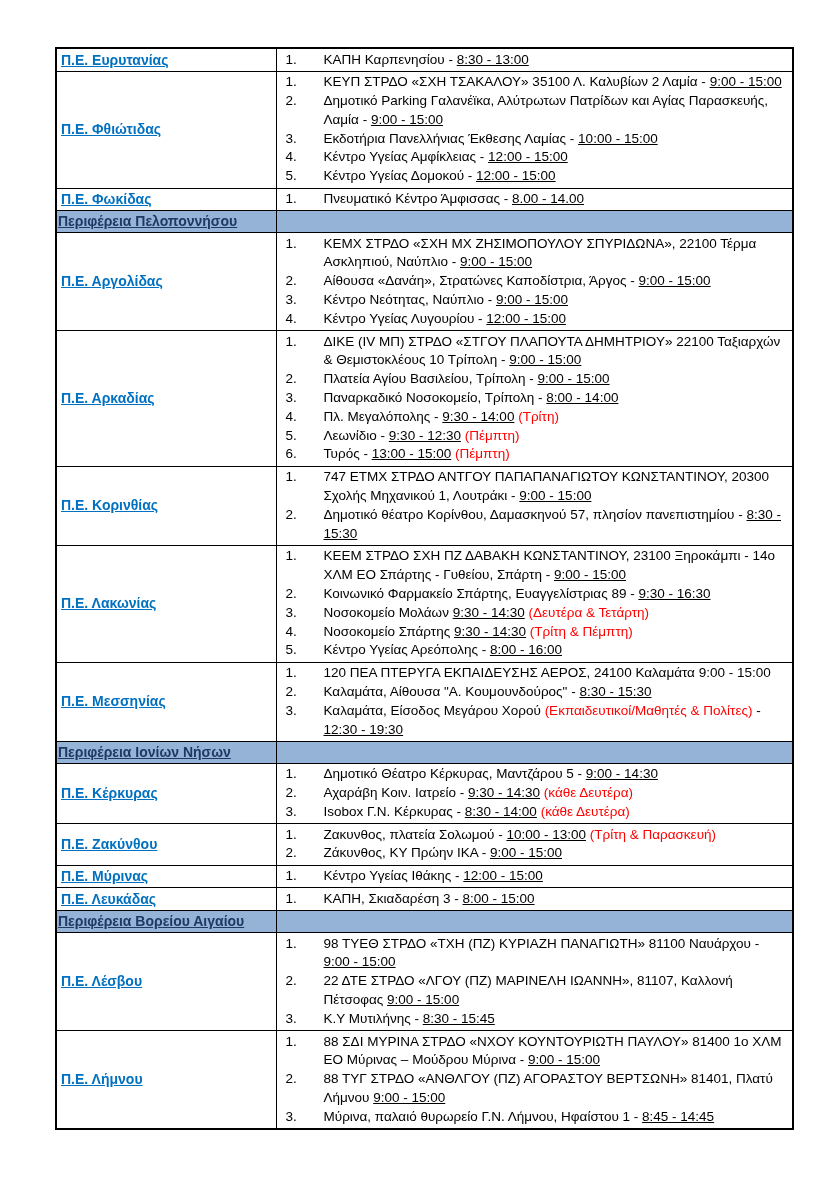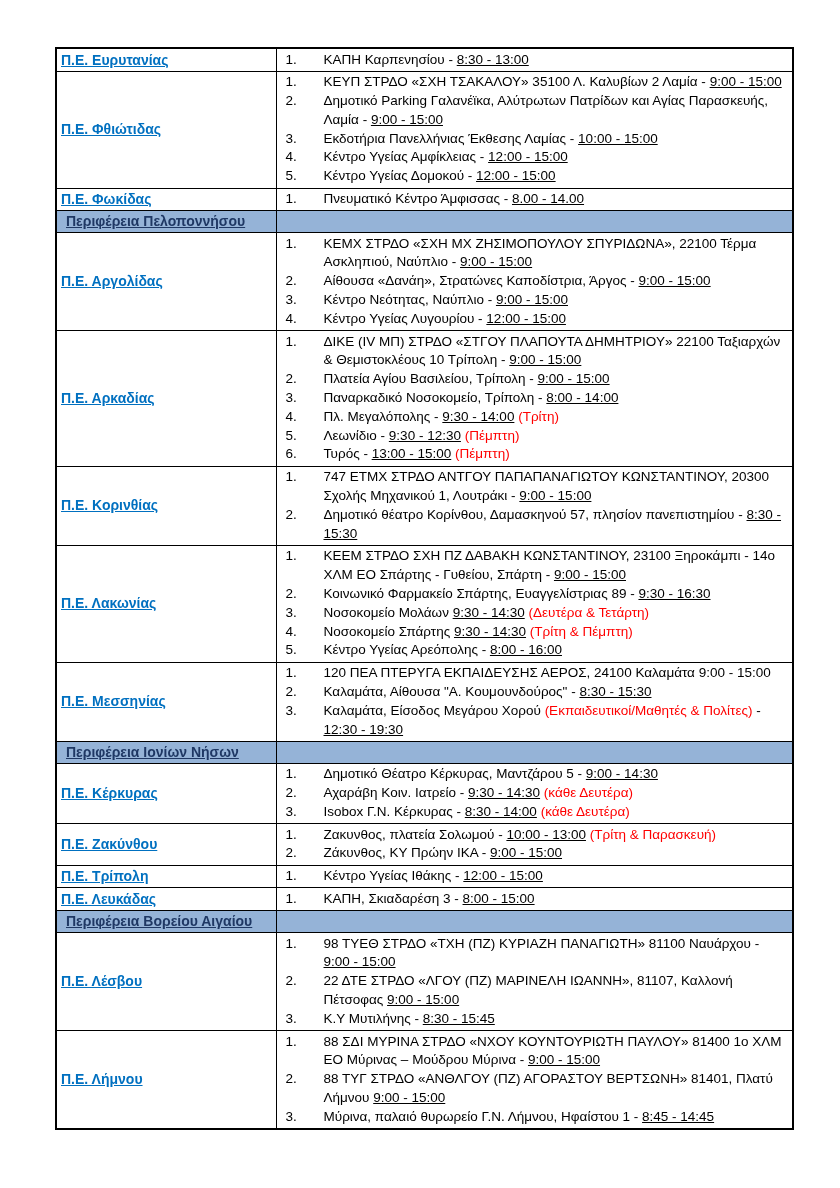--- a/index.html
+++ b/index.html
@@ -60,21 +60,21 @@
   .day { color: var(--note-red, #FF0000); }
   tr.section-row td {
     background: var(--section-bg, #95B3D7);
     height: 21px;
   }
   td.section-cell {
     color: var(--section-text, #1F3864);
     font-weight: bold;
     font-size: 14px;
     text-decoration: underline;
-    padding: 1px 4px 1px 9px;
+    padding: 1px 4px 1px 1px;
     line-height: 18.8px;
     white-space: nowrap;
   }
 </style>
 </head>
 <body>
 
 <div class="page">
   <table class="sched">
     <tbody id="tbody">
@@ -258,21 +258,21 @@
               <span class="num">1.</span>
               <span class="txt"><span>Ζακυνθος, πλατεία Σολωμού - </span><span class="time">10:00 - 13:00</span><span> </span><span class="day">(Τρίτη &amp; Παρασκευή)</span></span>
             </div>
             <div class="item">
               <span class="num">2.</span>
               <span class="txt"><span>Ζάκυνθος, ΚΥ Πρώην ΙΚΑ - </span><span class="time">9:00 - 15:00</span></span>
             </div>
           </td>
         </tr>
         <tr class="region-row">
-          <td class="region-cell"><span class="region-name">Π.Ε. Τρίπολη</span></td>
+          <td class="region-cell"><span class="region-name">Π.Ε. Μύρινας</span></td>
           <td class="items-cell">
             <div class="item">
               <span class="num">1.</span>
               <span class="txt"><span>Κέντρο Υγείας Ιθάκης - </span><span class="time">12:00 - 15:00</span></span>
             </div>
           </td>
         </tr>
         <tr class="region-row">
           <td class="region-cell"><span class="region-name">Π.Ε. Λευκάδας</span></td>
           <td class="items-cell">

